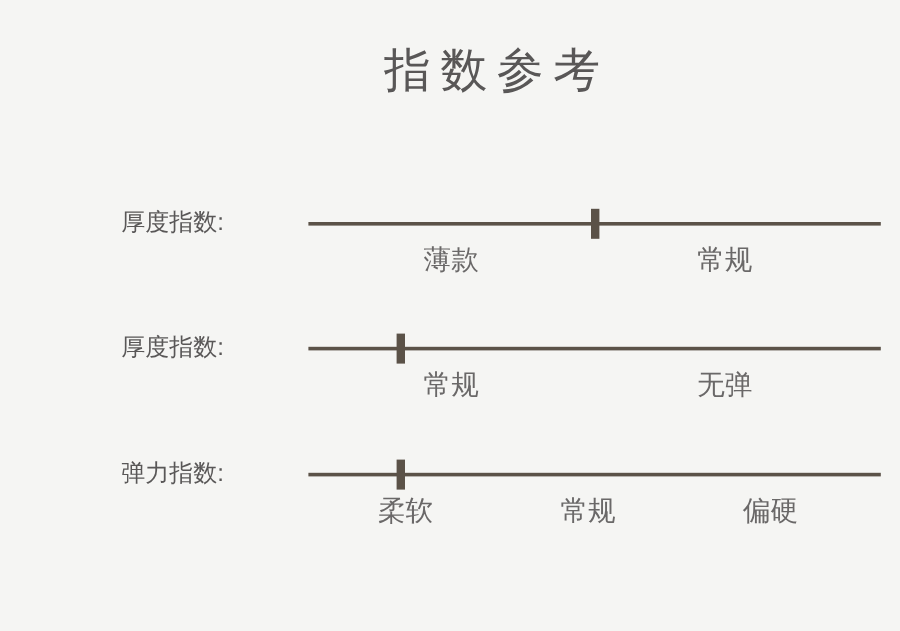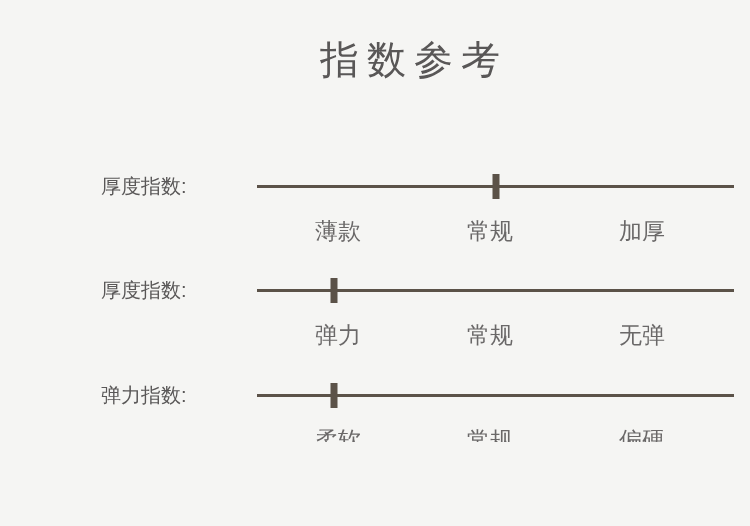--- a/index.html
+++ b/index.html
@@ -67,21 +67,21 @@
     position: absolute;
     top: -11px;
     width: 7px;
     height: 25px;
     background: var(--line);
     transform: translateX(-50%);
   }
   .levels {
     position: absolute;
     left: 223px;
-    top: 43px;
+    top: 28px;
     width: 456px;
     display: flex;
   }
   .levels span {
     flex: 1;
     text-align: center;
     font-size: 23px;
     line-height: 29px;
     color: var(--text2);
     white-space: nowrap;
@@ -95,31 +95,29 @@
   <div class="title">指数参考</div>
 
   <div class="row row-thickness">
     <div class="row-label">厚度指数:</div>
     <div class="track">
       <div class="marker" style="left: 50.1%;"></div>
     </div>
     <div class="levels">
       <span>薄款</span>
       <span>常规</span>
-      <span>加厚</span>
     </div>
   </div>
 
   <div class="row row-elasticity">
     <div class="row-label">厚度指数:</div>
     <div class="track">
       <div class="marker" style="left: 16.1%;"></div>
     </div>
     <div class="levels">
-      <span>弹力</span>
       <span>常规</span>
       <span>无弹</span>
     </div>
   </div>
 
   <div class="row row-softness">
     <div class="row-label">弹力指数:</div>
     <div class="track">
       <div class="marker" style="left: 16.1%;"></div>
     </div>

